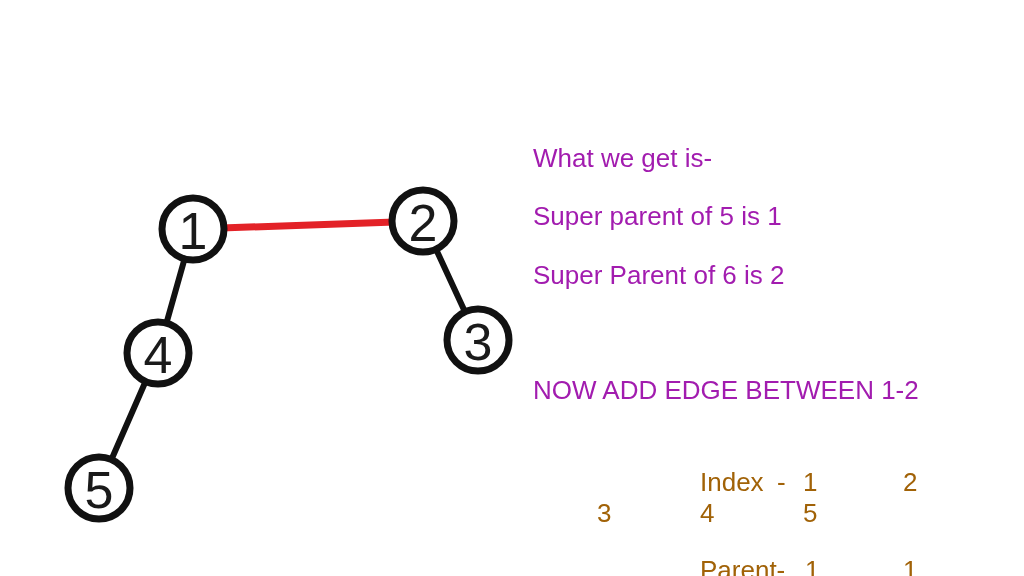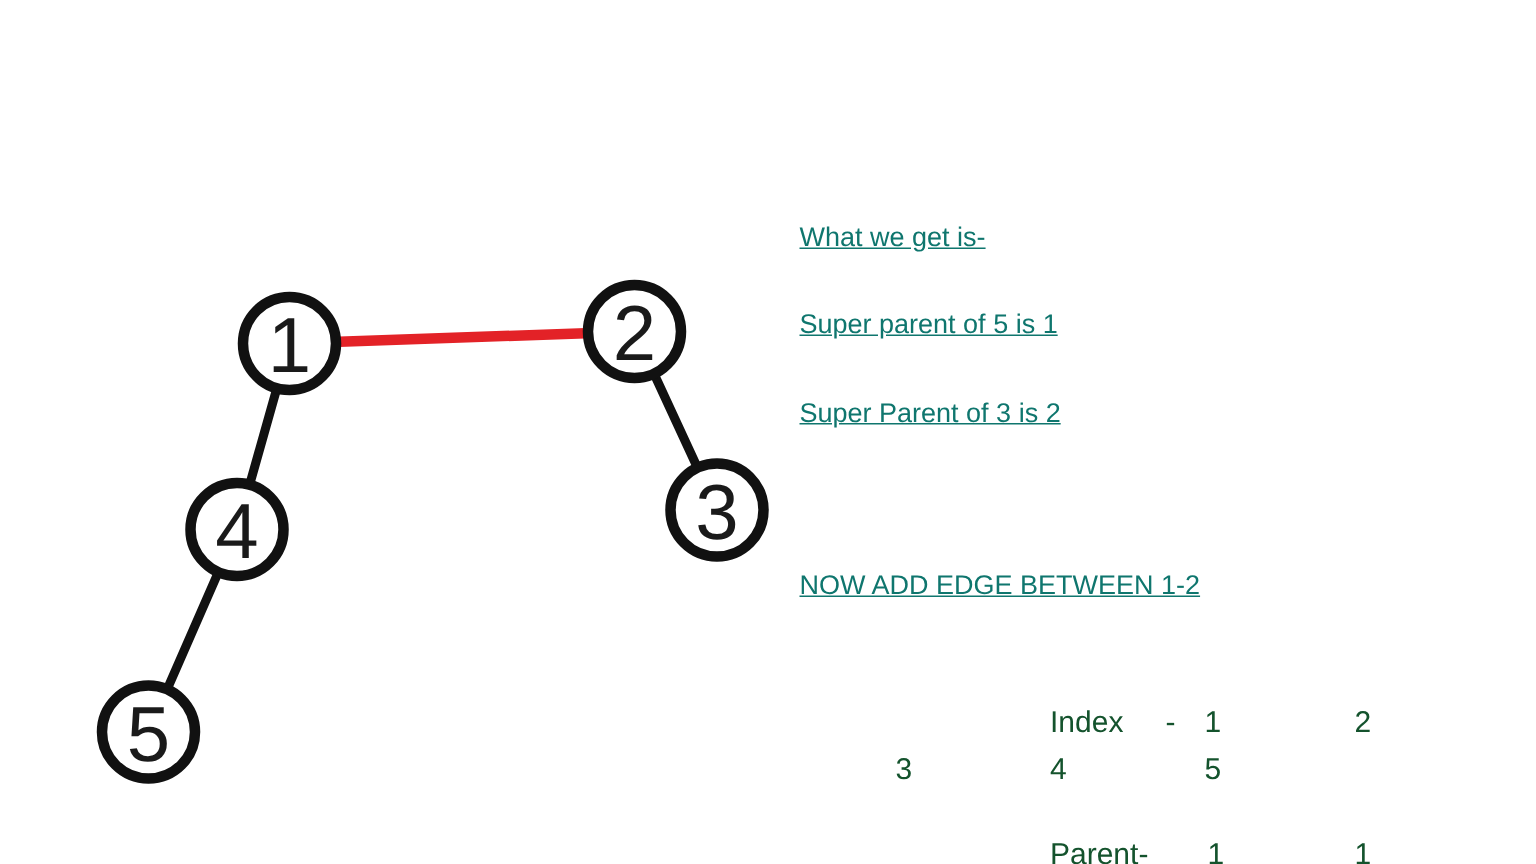--- a/index.html
+++ b/index.html
@@ -18,34 +18,33 @@
     background: #ffffff;
   }
   #graph-svg {
     position: absolute;
     left: 0;
     top: 0;
   }
   .note {
     position: absolute;
     left: 533px;
-    color: #0f766e;
-    font-size: 18px;
+    color: #a21caf;
+    font-size: 26px;
     line-height: 30px;
     white-space: nowrap;
-    text-decoration: underline;
   }
   .note-1 { top: 143px; }
   .note-2 { top: 201px; }
   .note-3 { top: 260px; }
   .note-4 { top: 375px; }
   .cell {
     position: absolute;
-    color: #14532d;
-    font-size: 20px;
+    color: #a16207;
+    font-size: 26px;
     line-height: 30px;
     white-space: nowrap;
   }
   
   .ix-label { left: 700px; top: 467px; }
   .ix-sep   { left: 777px; top: 467px; }
   .ix-v0    { left: 803px; top: 467px; }
   .ix-v1    { left: 903px; top: 467px; }
   
   .ix-v2    { left: 597px; top: 498px; }
@@ -73,21 +72,21 @@
       <circle cx="478" cy="340" r="31" fill="#ffffff" stroke="#111111" stroke-width="7"></circle>
       <text x="478" y="340" text-anchor="middle" dominant-baseline="central" dy="2" fill="#1a1a1a" font-family="&quot;Liberation Sans&quot;, sans-serif" font-size="52" font-weight="300">3</text>
       <circle cx="158" cy="353" r="31" fill="#ffffff" stroke="#111111" stroke-width="7"></circle>
       <text x="158" y="353" text-anchor="middle" dominant-baseline="central" dy="2" fill="#1a1a1a" font-family="&quot;Liberation Sans&quot;, sans-serif" font-size="52" font-weight="300">4</text>
       <circle cx="99" cy="488" r="31" fill="#ffffff" stroke="#111111" stroke-width="7"></circle>
       <text x="99" y="488" text-anchor="middle" dominant-baseline="central" dy="2" fill="#1a1a1a" font-family="&quot;Liberation Sans&quot;, sans-serif" font-size="52" font-weight="300">5</text>
     </svg>
 
   <div class="note note-1">What we get is-</div>
   <div class="note note-2">Super parent of 5 is 1</div>
-  <div class="note note-3">Super Parent of 3 is 2</div>
+  <div class="note note-3">Super Parent of 6 is 2</div>
   <div class="note note-4">NOW ADD EDGE BETWEEN 1-2</div>
 
   <span class="cell ix-label">Index</span>
   <span class="cell ix-sep">-</span>
   <span class="cell ix-v0">1</span>
   <span class="cell ix-v1">2</span>
   <span class="cell ix-v2">3</span>
   <span class="cell ix-v3">4</span>
   <span class="cell ix-v4">5</span>
 

